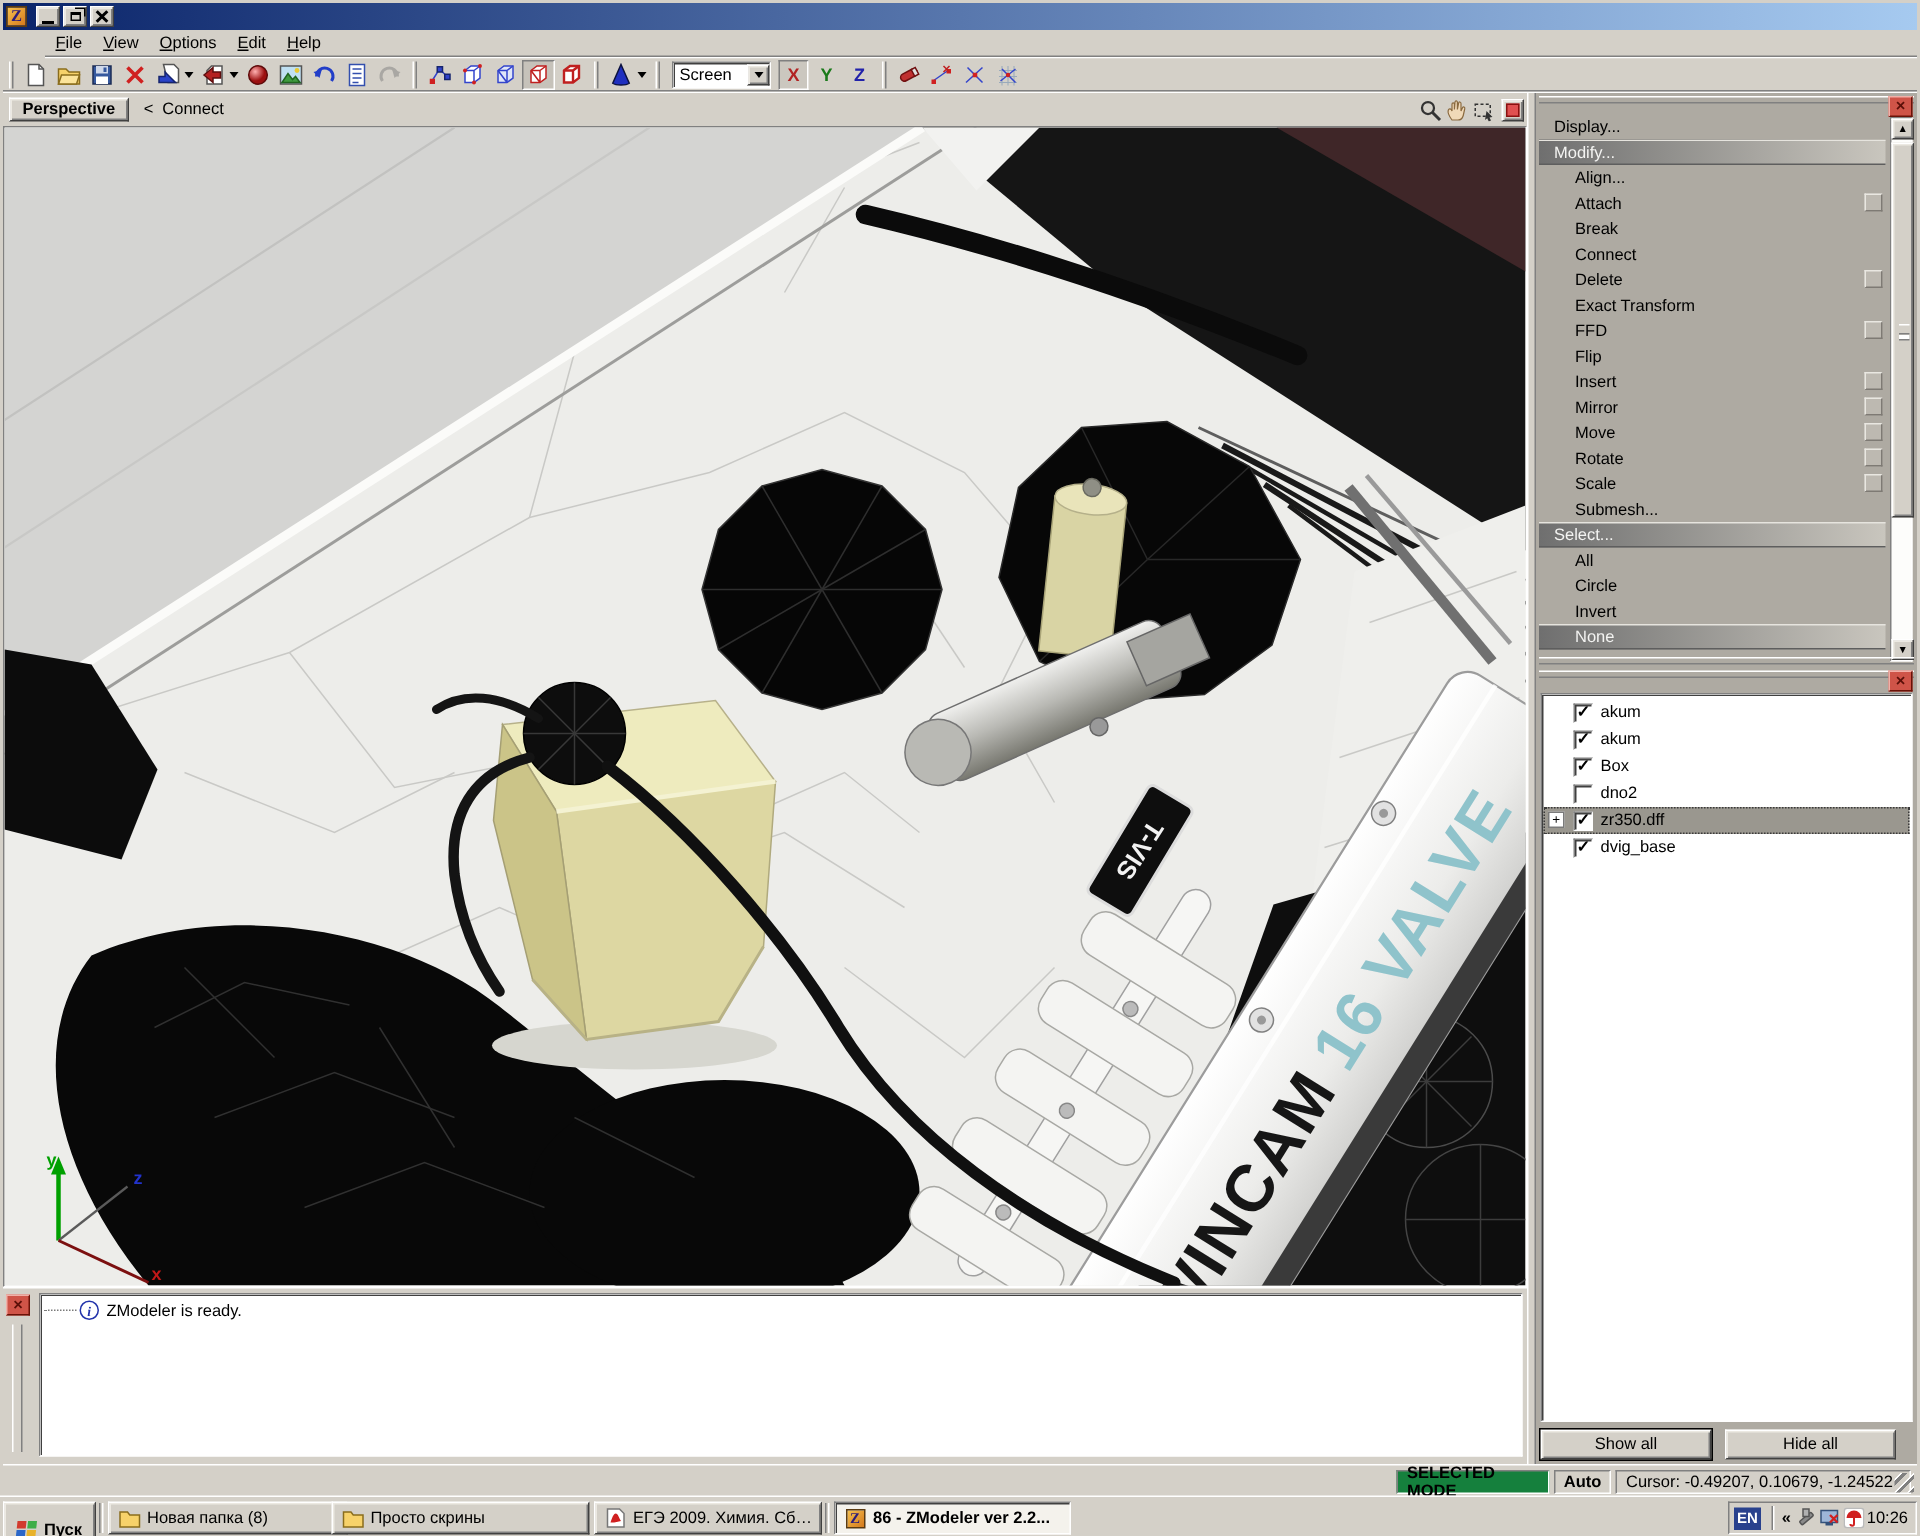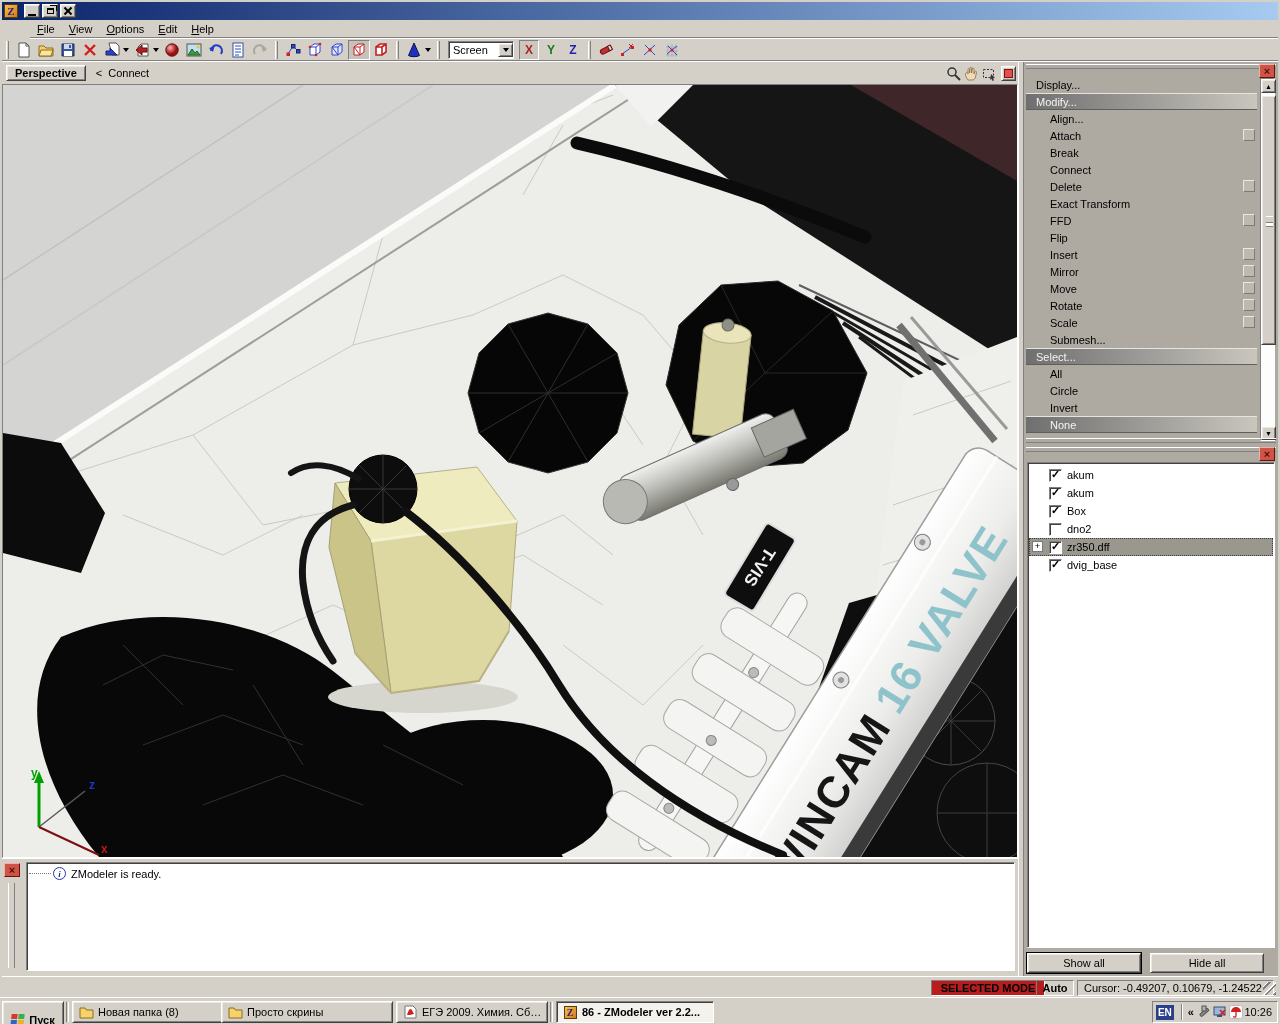--- a/index.html
+++ b/index.html
@@ -120,21 +120,21 @@
   .obtns { position:absolute; left:3px; right:4px; bottom:3px; height:20px; display:flex; }
   .obtn { width:114px; height:20px; display:flex; align-items:center; justify-content:center; }
   .obtn.default { outline:1px solid #000; }
   .obtn + .obtn { margin-left:9px; }
 
   
   .statusbar { position:absolute; left:2px; right:2px; top:976px; height:21px; background:#d4d0c8;
       border-top:1px solid #fff; }
   .sb-seg { position:absolute; top:3px; height:16px; display:flex; align-items:center; padding:0 6px;
       border:1px solid; border-color:#808080 #fff #fff #808080; }
-  .seg-mode { left:929px; width:114px; background:#b91c1c; font-weight:bold; justify-content:center; }
+  .seg-mode { left:929px; width:102px; background:#15803d; font-weight:bold; justify-content:center; }
   .seg-auto { left:1034px; width:38px; font-weight:bold; justify-content:center; }
   .seg-cursor { left:1075px; right:4px; }
   .resize-grip { position:absolute; right:2px; bottom:2px; width:13px; height:13px;
       background:repeating-linear-gradient(135deg,transparent 0 3px,#fff 3px 4px,#808080 4px 6px); }
 
   
   .taskbar { position:absolute; left:0; right:0; top:997px; height:27px; background:#d4d0c8; border-top:1px solid #fff; }
   .startbtn { position:absolute; left:2px; top:3px; width:62px; height:38px; display:flex; align-items:center; justify-content:center; font-weight:bold; }
   .winflag { width:14px; height:13px; display:grid; grid-template-columns:6px 6px; grid-template-rows:5px 5px; gap:1px; transform:skewX(-6deg); margin-right:4px; }
   .winflag i { display:block; }

